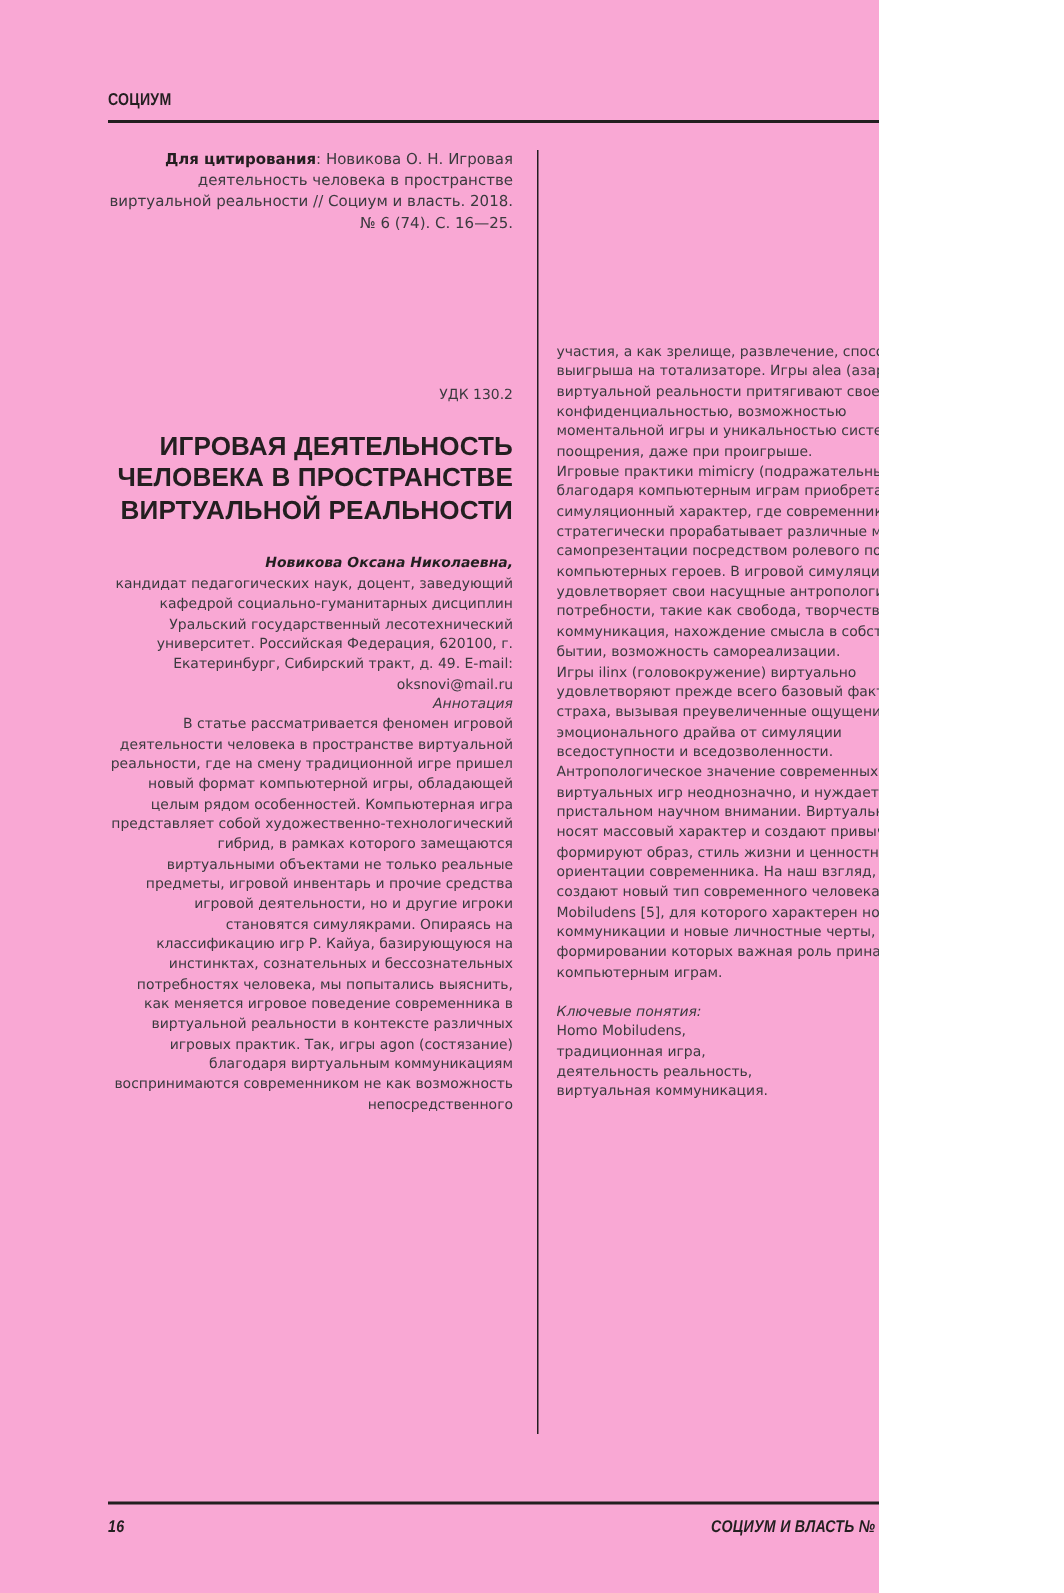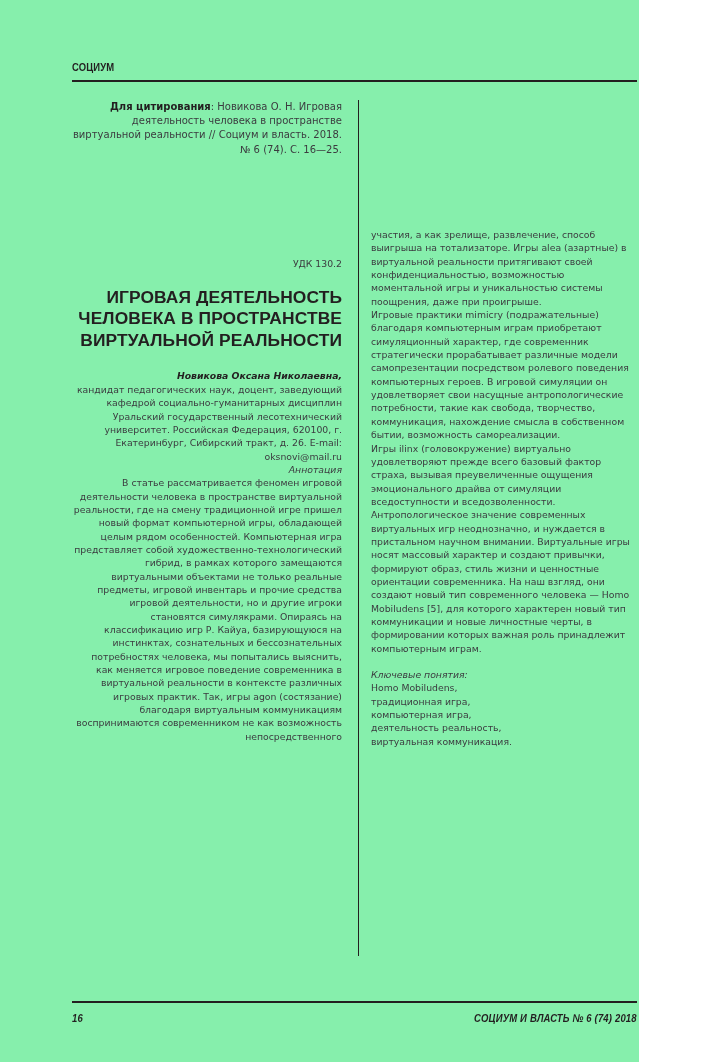--- a/index.html
+++ b/index.html
@@ -6,23 +6,23 @@
     margin: 0;
     padding: 0;
     background: #ffffff;
   }
   body {
     font-family: "DejaVu Sans", sans-serif;
     color: #231f20;
   }
   .page {
     position: relative;
-    width: 639px;
+    width: 586px;
     height: 1062px;
-    background: #86efac;
+    background: #f9a8d4;
     overflow: hidden;
     box-sizing: border-box;
   }
 
   
   .running-head {
     position: absolute;
     left: 72px;
     top: 60px;
     width: 565px;
@@ -192,40 +192,39 @@
 
   <div class="col-left">
 
     <div class="citation"><b>Для цитирования</b><span>: Новикова О. Н. Игровая деятельность человека в пространстве виртуальной реальности // Социум и власть. 2018. № 6 (74). С. 16—25.</span></div>
 
     <div class="udk">УДК 130.2</div>
 
     <div class="article-title">ИГРОВАЯ ДЕЯТЕЛЬНОСТЬ ЧЕЛОВЕКА В ПРОСТРАНСТВЕ ВИРТУАЛЬНОЙ РЕАЛЬНОСТИ</div>
 
     <div class="author-block">
-      <span class="author-name">Новикова Оксана Николаевна,</span><span>кандидат педагогических наук, доцент, заведующий кафедрой социально-гуманитарных дисциплин Уральский государственный лесотехнический университет. Российская Федерация, 620100, г. Екатеринбург, Сибирский тракт, д. 26. E-mail: oksnovi@mail.ru</span>
+      <span class="author-name">Новикова Оксана Николаевна,</span><span>кандидат педагогических наук, доцент, заведующий кафедрой социально-гуманитарных дисциплин Уральский государственный лесотехнический университет. Российская Федерация, 620100, г. Екатеринбург, Сибирский тракт, д. 49. E-mail: oksnovi@mail.ru</span>
     </div>
 
     <div class="annot-label">Аннотация</div>
     <div class="annot-body">
       <p>В статье рассматривается феномен игровой деятельности человека в пространстве виртуальной реальности, где на смену традиционной игре пришел новый формат компьютерной игры, обладающей целым рядом особенностей. Компьютерная игра представляет собой художественно-технологический гибрид, в рамках которого замещаются виртуальными объектами не только реальные предметы, игровой инвентарь и прочие средства игровой деятельности, но и другие игроки становятся симулякрами. Опираясь на классификацию игр Р. Кайуа, базирующуюся на инстинктах, сознательных и бессознательных потребностях человека, мы попытались выяснить, как меняется игровое поведение современника в виртуальной реальности в контексте различных игровых практик. Так, игры agon (состязание) благодаря виртуальным коммуникациям воспринимаются современником не как возможность непосредственного</p>
     </div>
 
   </div>
 
   <div class="col-right">
     <p>участия, а как зрелище, развлечение, способ выигрыша на тотализаторе. Игры alea (азартные) в виртуальной реальности притягивают своей конфиденциальностью, возможностью моментальной игры и уникальностью системы поощрения, даже при проигрыше.</p>
     <p>Игровые практики mimicry (подражательные) благодаря компьютерным играм приобретают симуляционный характер, где современник стратегически прорабатывает различные модели самопрезентации посредством ролевого поведения компьютерных героев. В игровой симуляции он удовлетворяет свои насущные антропологические потребности, такие как свобода, творчество, коммуникация, нахождение смысла в собственном бытии, возможность самореализации.</p>
     <p>Игры ilinx (головокружение) виртуально удовлетворяют прежде всего базовый фактор страха, вызывая преувеличенные ощущения эмоционального драйва от симуляции вседоступности и вседозволенности.</p>
     <p>Антропологическое значение современных виртуальных игр неоднозначно, и нуждается в пристальном научном внимании. Виртуальные игры носят массовый характер и создают привычки, формируют образ, стиль жизни и ценностные ориентации современника. На наш взгляд, они создают новый тип современного человека — Homo Mobiludens [5], для которого характерен новый тип коммуникации и новые личностные черты, в формировании которых важная роль принадлежит компьютерным играм.</p>
 
     <p class="kw-label">Ключевые понятия:</p>
     <p>Homo Mobiludens,</p>
     <p>традиционная игра,</p>
-    <p>компьютерная игра,</p>
     <p>деятельность реальность,</p>
     <p>виртуальная коммуникация.</p>
   </div>
 
   <div class="rule-bottom"></div>
   <div class="footer">
     <div class="footer-text footer-left">16</div>
     <div class="footer-text footer-right">СОЦИУМ И ВЛАСТЬ № 6 (74) 2018</div>
   </div>
 

